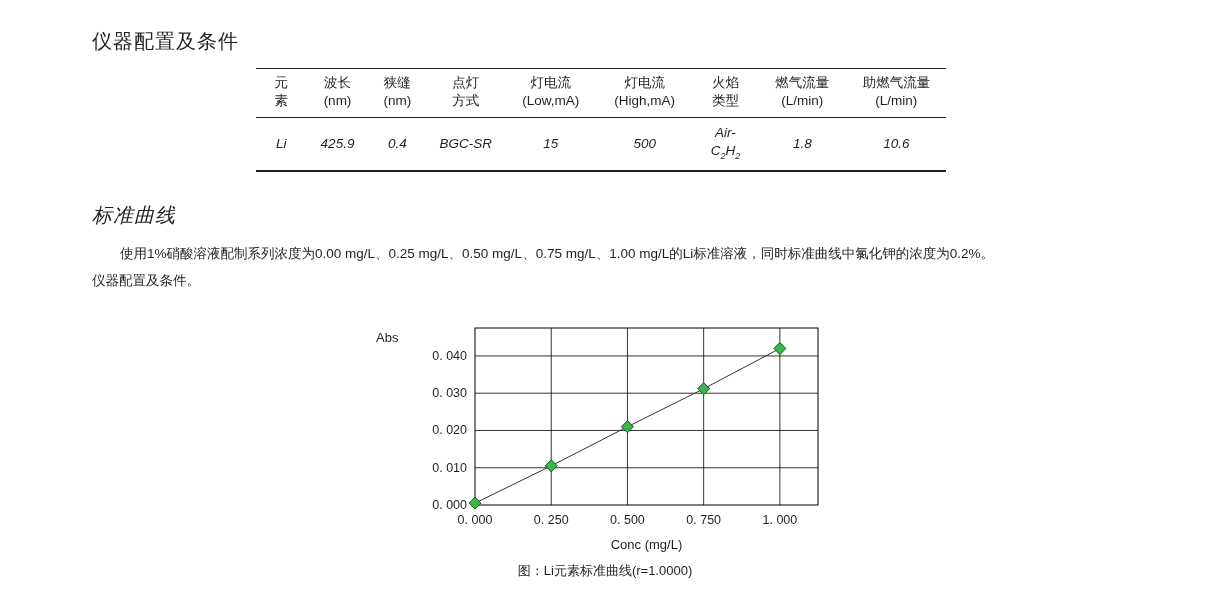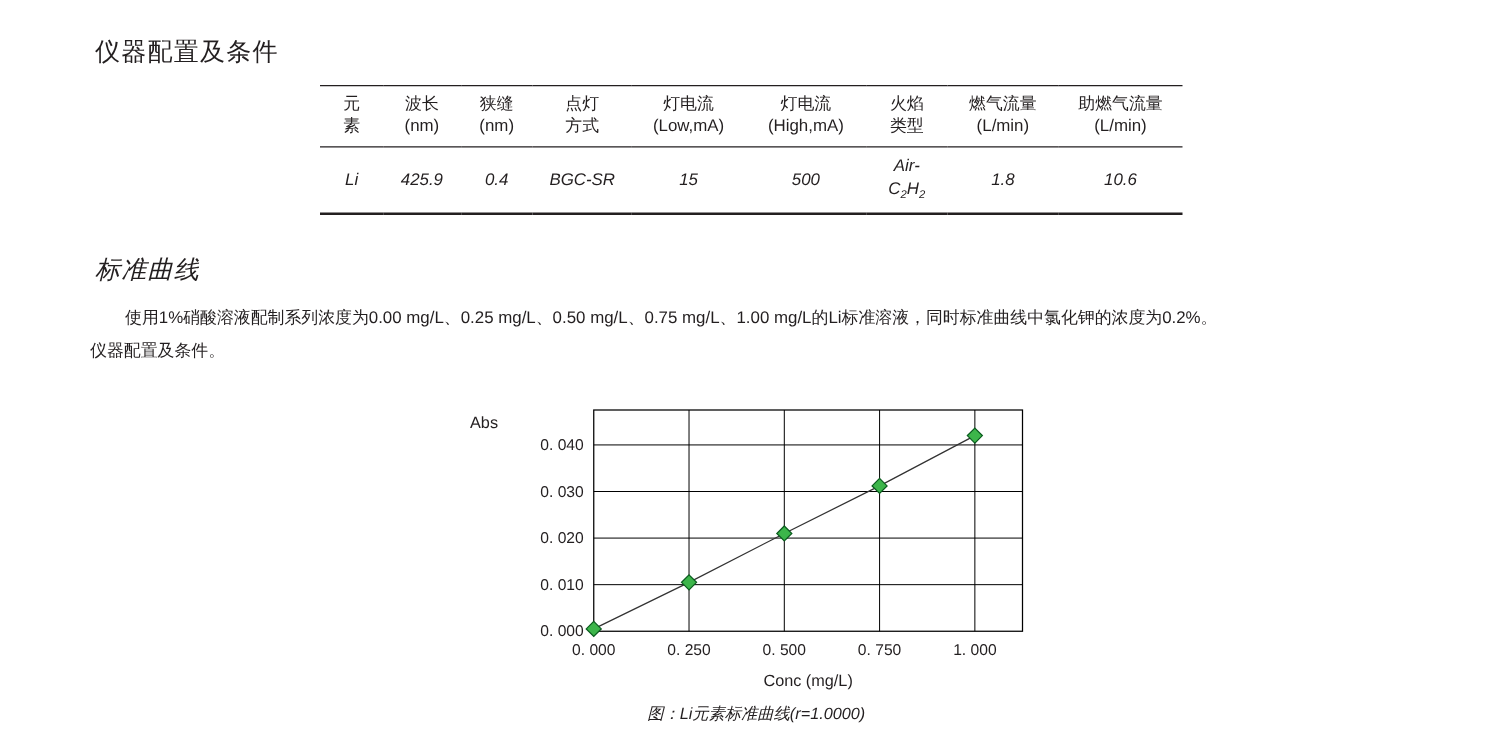--- a/index.html
+++ b/index.html
@@ -21,20 +21,21 @@
     height: 601px;
   }
 
   
   .section-heading {
     position: absolute;
     font-size: 20px;
     font-weight: 400;
     color: #231f20;
     letter-spacing: 1px;
+    margin-left: 16px;
   }
   #heading-instrument { left: 76px; top: 28px; }
   #heading-curve { left: 76px; top: 202px; font-style: italic; }
 
   
   .table-wrap {
     position: absolute;
     left: 256px;
     top: 68px;
     width: 690px;
@@ -66,21 +67,21 @@
     line-height: 1.3;
     vertical-align: middle;
   }
   .hdr-l1 { display: block; }
   .hdr-l2 { display: block; }
   .flame sub { font-size: 9px; }
 
   
   .body-para {
     position: absolute;
-    left: 72px;
+    left: 92px;
     top: 240px;
     width: 1070px;
     font-size: 13.5px;
     line-height: 2;
     color: #231f20;
   }
   .body-para .indent { display: inline-block; width: 28px; }
 
   
   .chart-area {
@@ -91,21 +92,20 @@
     height: 265px;
   }
   .chart-caption {
     position: absolute;
     left: 0;
     top: 242px;
     width: 470px;
     text-align: center;
     font-size: 13px;
     color: #231f20;
-    font-style: italic;
   }
 </style>
 </head>
 <body>
 
 <div class="page">
 
   <div class="section-heading" id="heading-instrument">仪器配置及条件</div>
 
   <div class="table-wrap">

